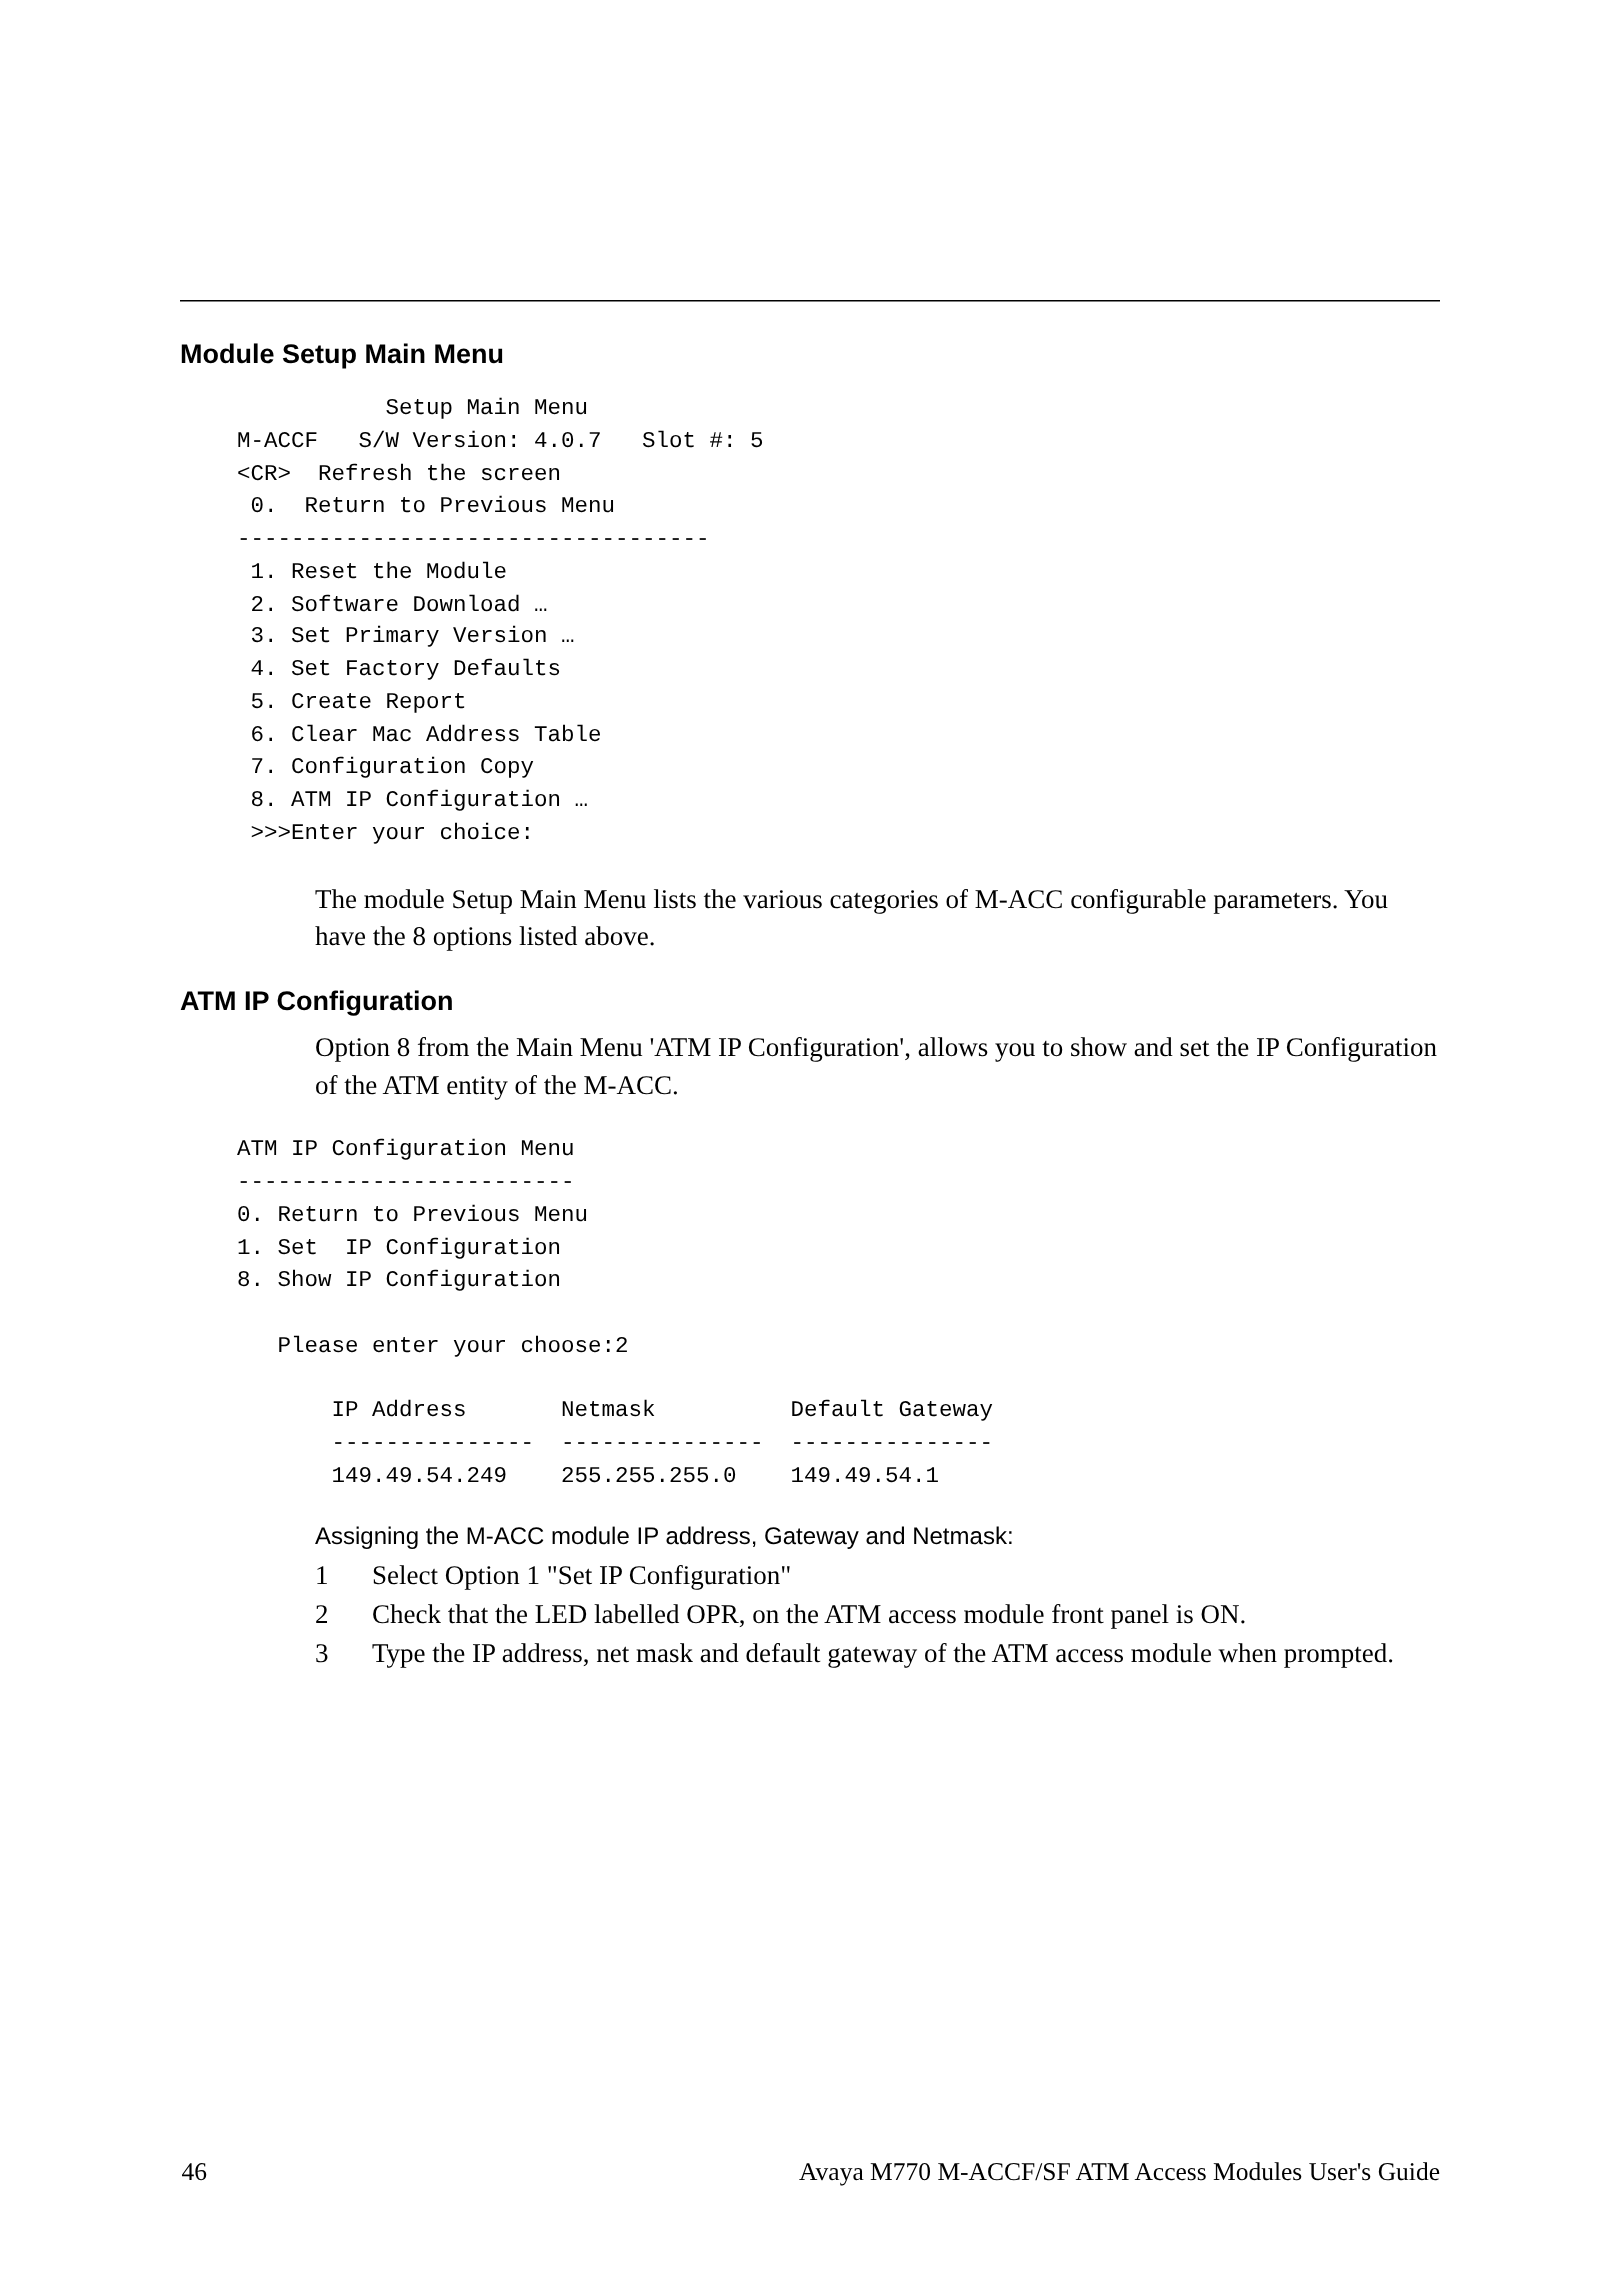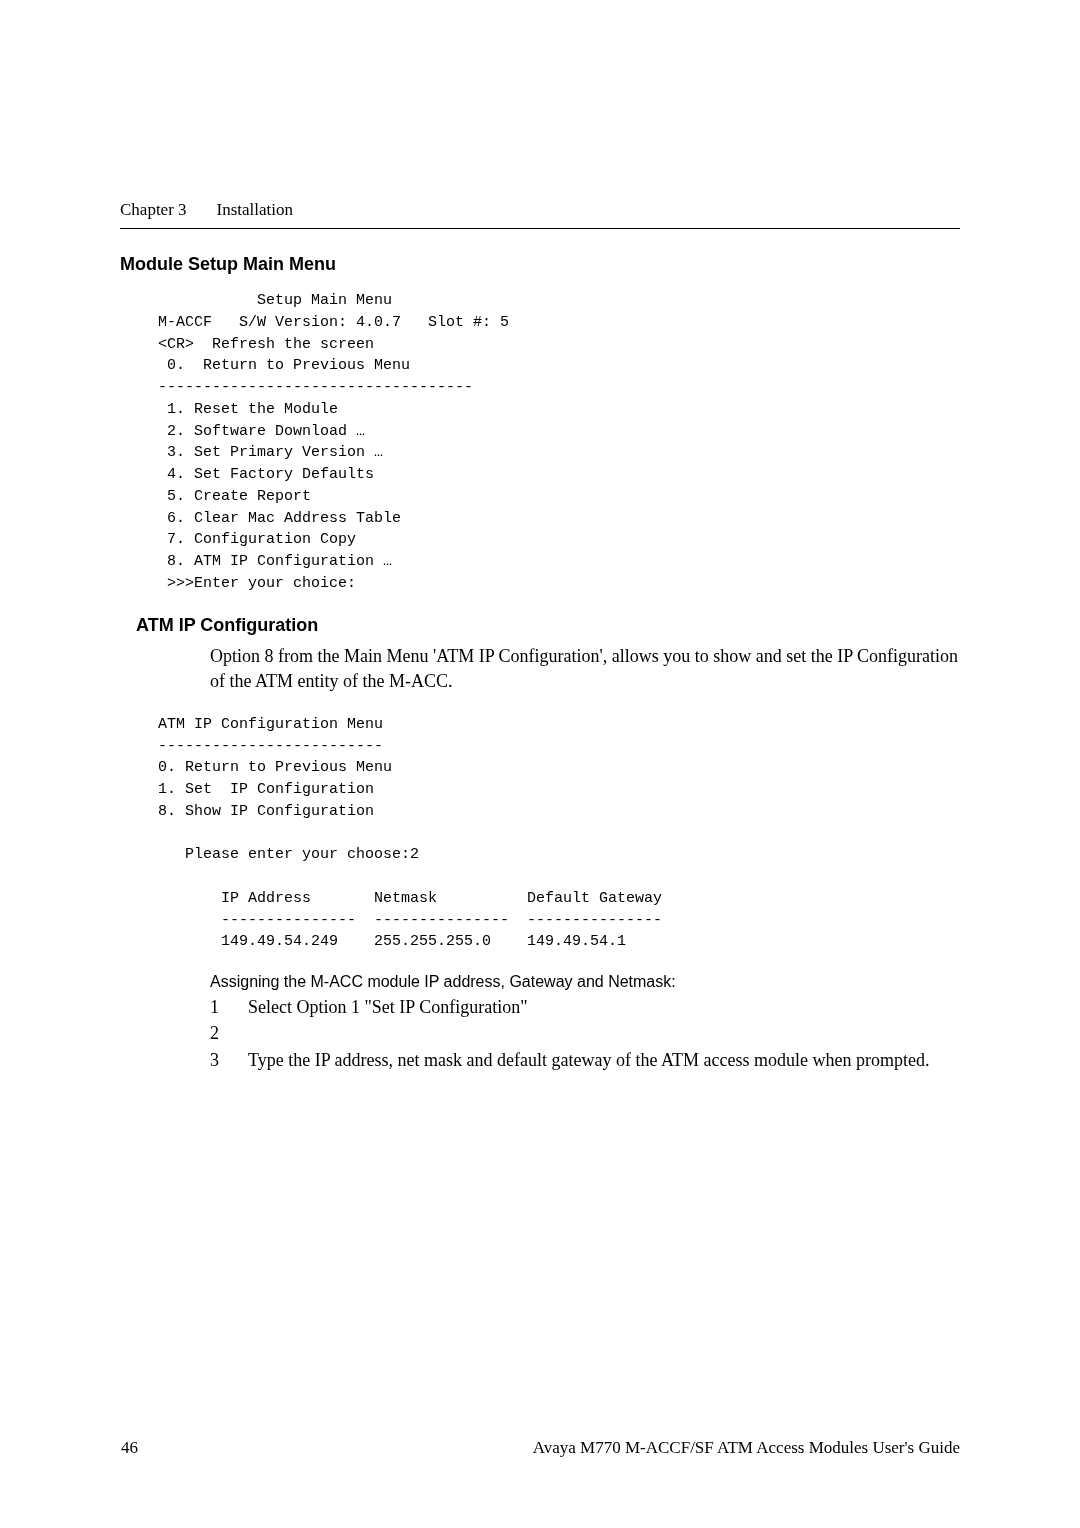--- a/index.html
+++ b/index.html
@@ -44,21 +44,21 @@
     .body-text {
       font-size: 18px;
       margin-left: 90px;
       line-height: 1.4;
       margin-bottom: 20px;
     }
     .section2-heading {
       font-family: Arial, Helvetica, sans-serif;
       font-weight: bold;
       font-size: 18px;
-      margin: 0 0 8px 16px;
+      margin: 0 0 8px 0;
     }
     .assign-heading {
       font-family: Arial, Helvetica, sans-serif;
       font-size: 16px;
       margin-left: 90px;
       margin-bottom: 4px;
     }
     .numbered-list {
       margin-left: 90px;
       font-size: 18px;
@@ -80,43 +80,40 @@
       display: flex;
       justify-content: space-between;
       font-size: 17px;
     }
   </style>
 </head>
 <body>
 
 <div class="page">
 
-  <div class="header-line">
-    <span>Chapter 3</span>
-    <span>Installation</span>
-  </div>
   <hr class="hr">
 
   <div class="section-heading">Module Setup Main Menu</div>
 
   <div class="code-block">           Setup Main Menu
 M-ACCF   S/W Version: 4.0.7   Slot #: 5
 &lt;CR&gt;  Refresh the screen
  0.  Return to Previous Menu
 -----------------------------------
  1. Reset the Module
  2. Software Download …
  3. Set Primary Version …
  4. Set Factory Defaults
  5. Create Report
  6. Clear Mac Address Table
  7. Configuration Copy
  8. ATM IP Configuration …
  &gt;&gt;&gt;Enter your choice:</div>
 
+  <div class="body-text">The module Setup Main Menu lists the various categories of M-ACC configurable parameters. You have the 8 options listed above.</div>
 
   <div class="section2-heading">ATM IP Configuration</div>
 
   <div class="body-text">Option 8 from the Main Menu 'ATM IP Configuration', allows you to show and set the IP Configuration of the ATM entity of the M-ACC.</div>
 
   <div class="code-block">ATM IP Configuration Menu
 -------------------------
 0. Return to Previous Menu
 1. Set  IP Configuration
 8. Show IP Configuration
@@ -129,20 +126,21 @@
 
   <div class="assign-heading">Assigning the M-ACC module IP address, Gateway and Netmask:</div>
 
   <div class="numbered-list">
     <div class="numbered-item">
       <span class="num">1</span>
       <span>Select Option 1 "Set IP Configuration"</span>
     </div>
     <div class="numbered-item">
       <span class="num">2</span>
+      <span>Check that the LED labelled OPR, on the ATM access module front panel is ON.</span>
     </div>
     <div class="numbered-item">
       <span class="num">3</span>
       <span>Type the IP address, net mask and default gateway of the ATM access module when prompted.</span>
     </div>
   </div>
 
   <div class="footer">
     <span>46</span>
     <span>Avaya M770 M-ACCF/SF ATM Access Modules User's Guide</span>

